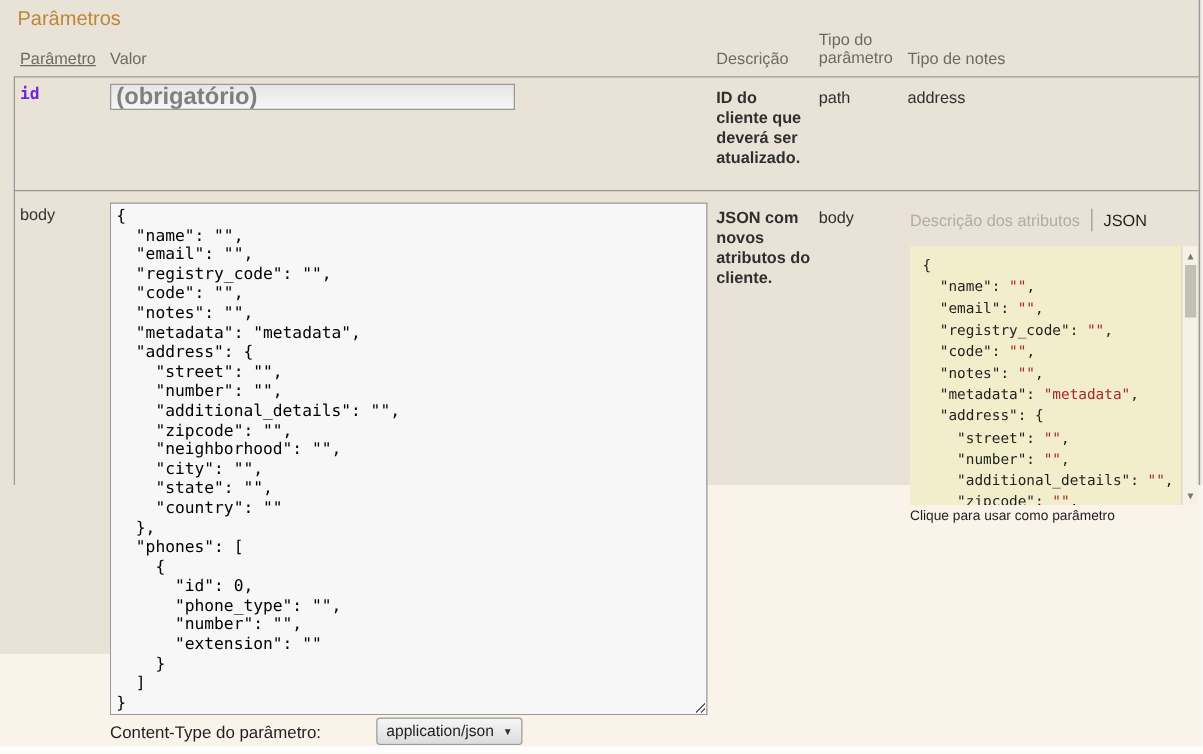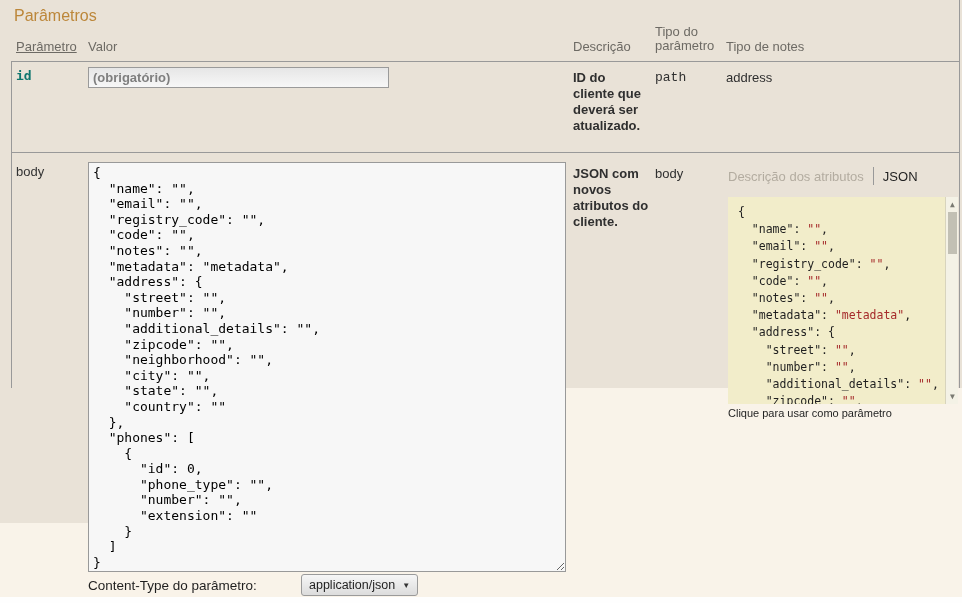--- a/index.html
+++ b/index.html
@@ -24,32 +24,32 @@
   .section-title { position:absolute; left:14px; top:7px; font-size:16px; color:#bc873a; }
 
   .col-head { position:absolute; font-size:13px; color:#6d6a64; }
   .ch-param { left:16px;  top:39px;text-decoration:underline; }
   .ch-value { left:88px;  top:39px; }
   .ch-desc  { left:573px; top:39px; }
   .ch-ptype { left:655px; top:25px; width:70px; line-height:14px; }
   .ch-dtype { left:726px; top:39px; }
 
   
-  .param-name-mono { position:absolute; left:16px; top:68px; font-family:"DejaVu Sans Mono", monospace; font-weight:bold; font-size:13px; color:#0f766e; }
+  .param-name-mono { position:absolute; left:16px; top:68px; font-family:"DejaVu Sans Mono", monospace; font-weight:bold; font-size:13px; color:#6d28d9; }
   .id-input {
-    position:absolute; left:88px; top:67px; width:301px; height:21px;
+    position:absolute; left:88px; top:67px; width:324px; height:21px;
     border:1px solid #9a9a9a; background:linear-gradient(#e6e6e6, #f7f7f7);
-    font-family:"Liberation Sans", sans-serif; font-size:13px; font-weight:bold; color:#333;
+    font-family:"Liberation Sans", sans-serif; font-size:19px; font-weight:bold; color:#333;
     padding:0 4px; outline:none;
   }
   .id-input::placeholder { color:#7f7f7f; font-weight:bold; opacity:1; }
   .cell-desc { position:absolute; left:573px; width:76px; font-size:13px; font-weight:bold; color:#2f2f2f; line-height:16px; }
   .desc-id   { top:70px; }
   .cell-plain { position:absolute; font-size:13px; color:#2f2f2f; }
-  .ptype-id  { left:655px; top:70px;font-family:Liberation Mono, monospace; }
+  .ptype-id  { left:655px; top:70px; }
   .dtype-id  { left:726px; top:70px; }
 
   
   .param-name-sans { position:absolute; left:16px; top:164px; font-size:13px; color:#333; }
   .body-textarea {
     position:absolute; left:88px; top:162px; width:478px; height:410px;
     background:#f7f7f7; border:1px solid #999;
     font-family:"DejaVu Sans Mono", monospace; font-size:13px; line-height:15.6px; color:#000;
     padding:2px 4px; resize:both; outline:none; white-space:pre; overflow:auto;
   }

